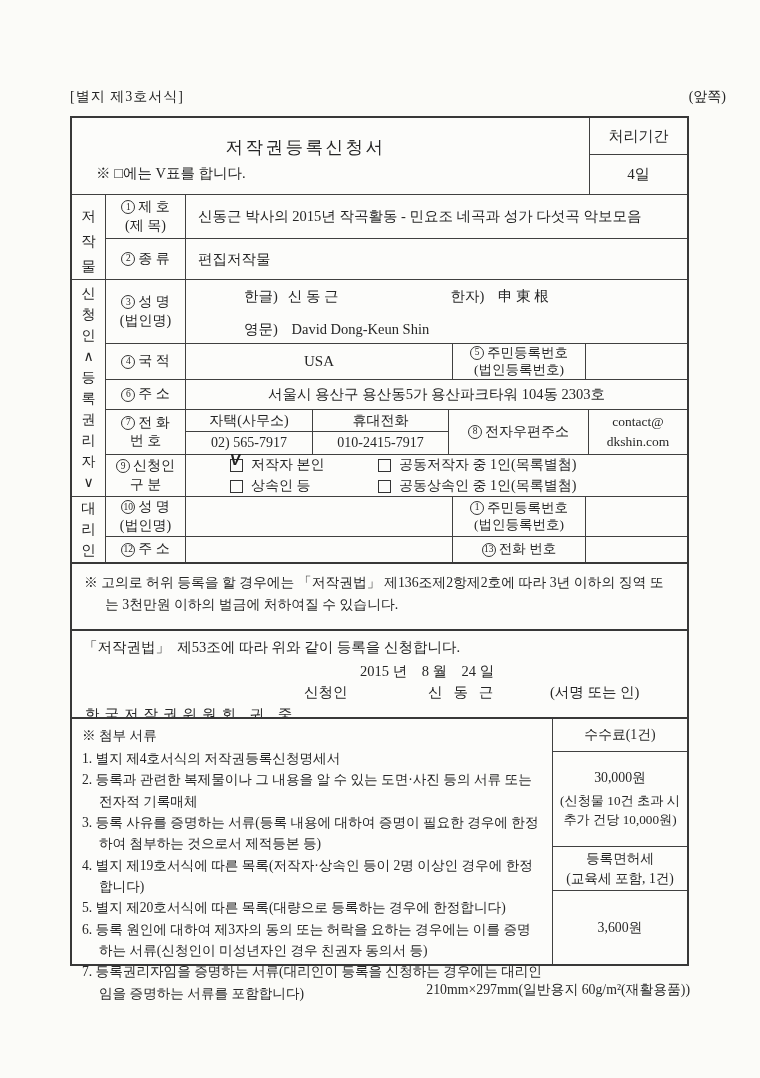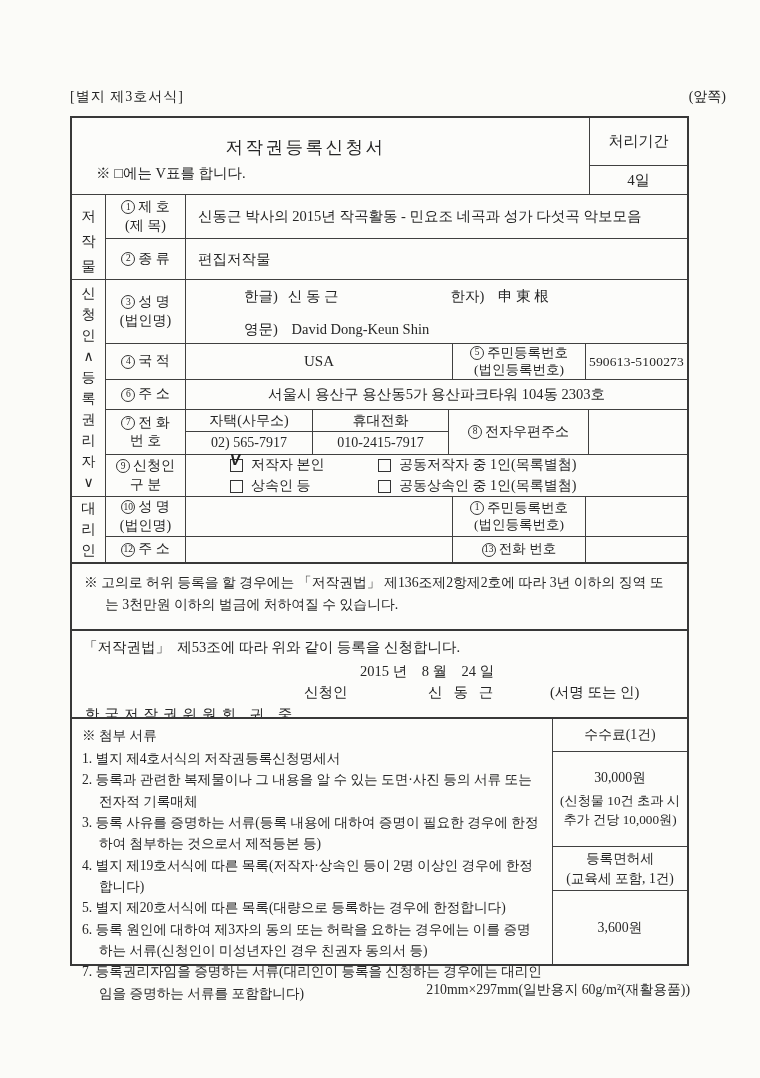--- a/index.html
+++ b/index.html
@@ -21,21 +21,21 @@
   .main-table {
     position:absolute; left:70px; top:116px; width:619px; height:448px;
     border:2px solid #383838; background:#fcfcfa;
     display:flex; flex-direction:column;
   }
   .hdr { display:flex; height:77px; border-bottom:1.6px solid #404040; }
   .hdr-left { flex:1; border-right:1.6px solid #404040; padding-top:17px; }
   .form-title { text-align:center; font-size:17.5px; letter-spacing:2.5px; transform:translateX(-25px); }
   .check-note { margin-top:5px; padding-left:24px; font-size:14.5px; }
   .hdr-right { width:97px; display:flex; flex-direction:column; }
-  .proc-label { height:48px; border-bottom:1.6px solid #404040; display:flex; align-items:center; justify-content:center; font-size:15px; }
+  .proc-label { height:37px; border-bottom:1.6px solid #404040; display:flex; align-items:center; justify-content:center; font-size:15px; }
   .proc-value { flex:1; display:flex; align-items:center; justify-content:center; font-size:15px; }
 
   .group { display:flex; border-bottom:1.6px solid #404040; }
   .group.last { border-bottom:none; flex:1; }
   .glabel { width:34px; border-right:1.6px solid #404040; display:flex; align-items:center; justify-content:center; }
   .glabel span { display:block; width:17px; word-break:break-all; text-align:center; font-size:14.5px; }
   .glabel.work span  { line-height:25px;margin-top:8px; }
   .glabel.appl span  { line-height:21px; font-size:14px; }
   .glabel.agent span { line-height:21px; }
   .gbody { flex:1; display:flex; flex-direction:column; }
@@ -214,21 +214,20 @@
 
         <div class="frow r-nat">
           <div class="flabel">
             <span class="lbl-line"><span class="cnum">4</span><span>국 적</span></span>
           </div>
           <div class="cell-usa">USA</div>
           <div class="cell-reglabel">
             <span class="lbl-line"><span class="cnum">5</span><span>주민등록번호</span></span>
             <span>(법인등록번호)</span>
           </div>
-          <div class="cell-regvalue">590613-5100273</div>
         </div>
 
         <div class="frow r-addr">
           <div class="flabel">
             <span class="lbl-line"><span class="cnum">6</span><span>주 소</span></span>
           </div>
           <div class="fvalue center">서울시 용산구 용산동5가 용산파크타워 104동 2303호</div>
         </div>
 
         <div class="frow r-phone">
@@ -238,20 +237,22 @@
           </div>
           <div class="phone-grid">
             <div class="pg-cell pg-h1">자택(사무소)</div>
             <div class="pg-cell pg-h2">휴대전화</div>
             <div class="pg-cell pg-v1">02) 565-7917</div>
             <div class="pg-cell">010-2415-7917</div>
           </div>
           <div class="cell-emaillabel">
             <span class="lbl-line"><span class="cnum">8</span><span>전자우편주소</span></span>
           </div>
+          <div class="cell-emailvalue">contact@
+dkshin.com</div>
         </div>
 
         <div class="frow r-cat">
           <div class="flabel">
             <span class="lbl-line"><span class="cnum">9</span><span>신청인</span></span>
             <span>구 분</span>
           </div>
           <div class="cat-grid">
             <div class="opt">
               <span class="cb checked"></span>

